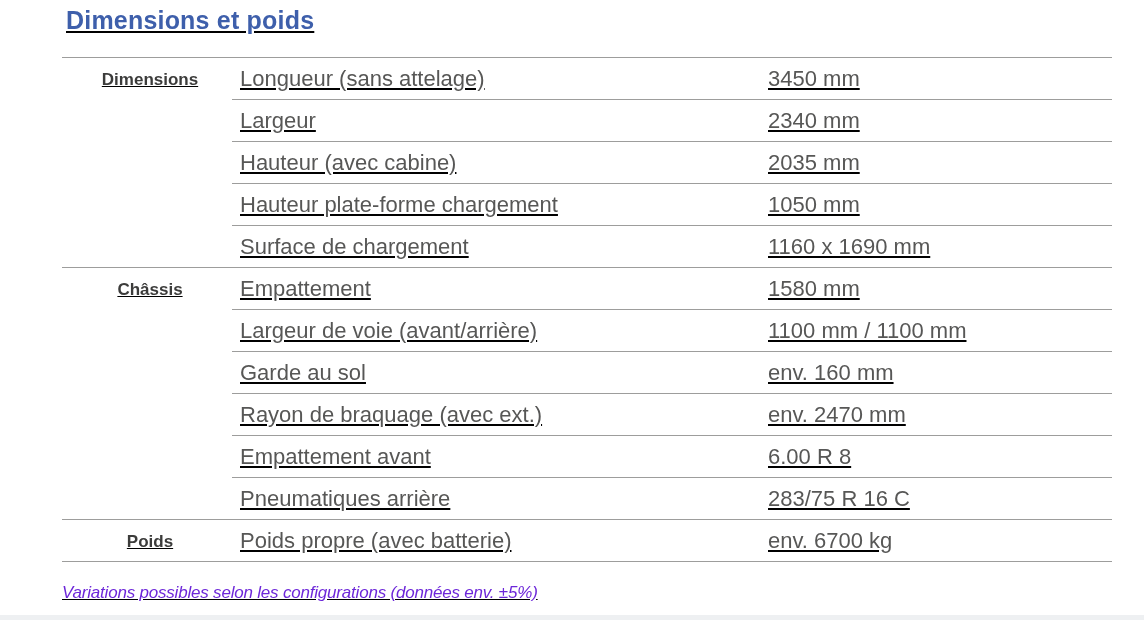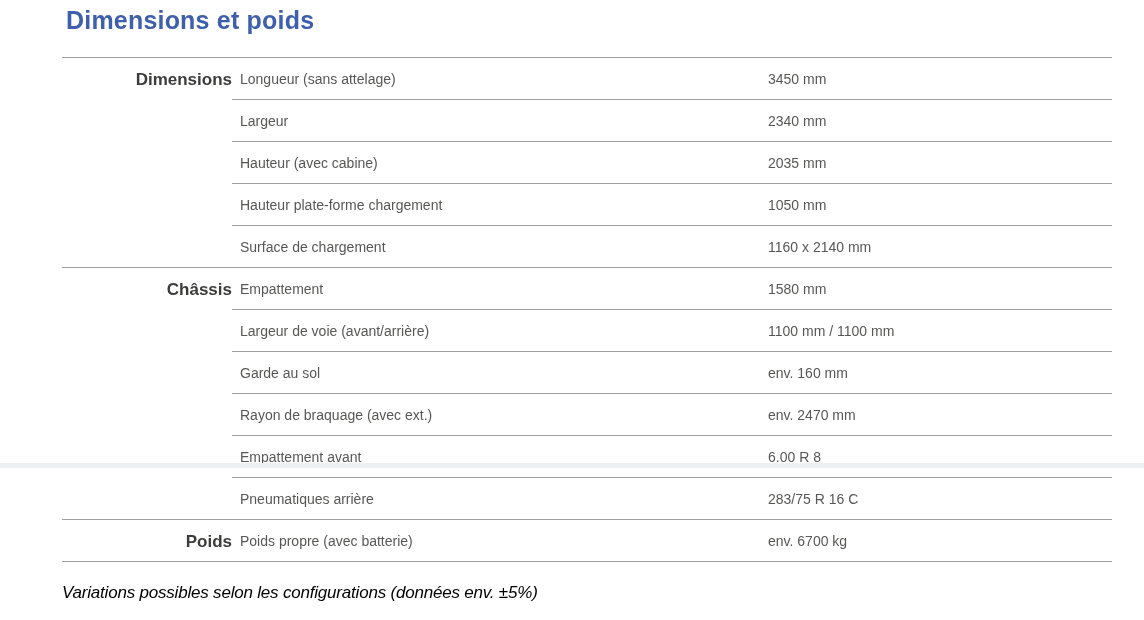--- a/index.html
+++ b/index.html
@@ -9,21 +9,22 @@
     width: 1144px;
     height: 620px;
     background: #ffffff;
     font-family: "Liberation Sans", "DejaVu Sans", sans-serif;
     overflow: hidden;
     position: relative;
   }
   .page {
     position: relative;
     width: 1144px;
-    height: 468px;
+    height: 620px;
+    text-decoration: underline;
   }
   h1.page-title {
     margin: 0;
     padding: 5px 0 0 66px;
     font-size: 25px;
     line-height: 30px;
     font-weight: 600;
     color: #3e5fab;
     letter-spacing: 0.2px;
   }
@@ -33,42 +34,42 @@
     width: 1050px;
     margin: 22px 0 0 62px;
     border-bottom: 1px solid #9d9d9c;
   }
   table.spec-table col.c-section { width: 170px; }
   table.spec-table col.c-label   { width: 528px; }
   table.spec-table col.c-value   { width: 352px; }
   table.spec-table th.section-cell {
     border-top: 1px solid #9d9d9c;
     vertical-align: top;
-    text-align: right;
+    text-align: center;
     padding: 12px 0 0 6px;
     font-size: 17px;
     font-weight: 700;
     color: #3c3c3b;
   }
   table.spec-table td {
     border-top: 1px solid #9d9d9c;
     height: 42px;
     padding: 0 0 0 8px;
     vertical-align: middle;
-    font-size: 14px;
+    font-size: 22px;
     font-weight: 400;
     color: #575756;
     white-space: nowrap;
     overflow: hidden;
   }
   p.footnote {
     margin: 21px 0 0 62px;
     font-size: 17px;
     font-style: italic;
-    color: #000000;
+    color: #6d28d9;
     letter-spacing: -0.2px;
   }
   .bottom-strip {
     position: absolute;
     left: 0;
     bottom: 0;
     width: 1144px;
     height: 5px;
     background: #eef0f2;
   }
@@ -100,21 +101,21 @@
         <tr>
           <td>Hauteur (avec cabine)</td>
           <td>2035 mm</td>
         </tr>
         <tr>
           <td>Hauteur plate-forme chargement</td>
           <td>1050 mm</td>
         </tr>
         <tr>
           <td>Surface de chargement</td>
-          <td>1160 x 2140 mm</td>
+          <td>1160 x 1690 mm</td>
         </tr>
       </tbody>
       <tbody>
         <tr>
           <th class="section-cell" rowspan="6">Châssis</th>
           <td>Empattement</td>
           <td>1580 mm</td>
         </tr>
         <tr>
           <td>Largeur de voie (avant/arrière)</td>

